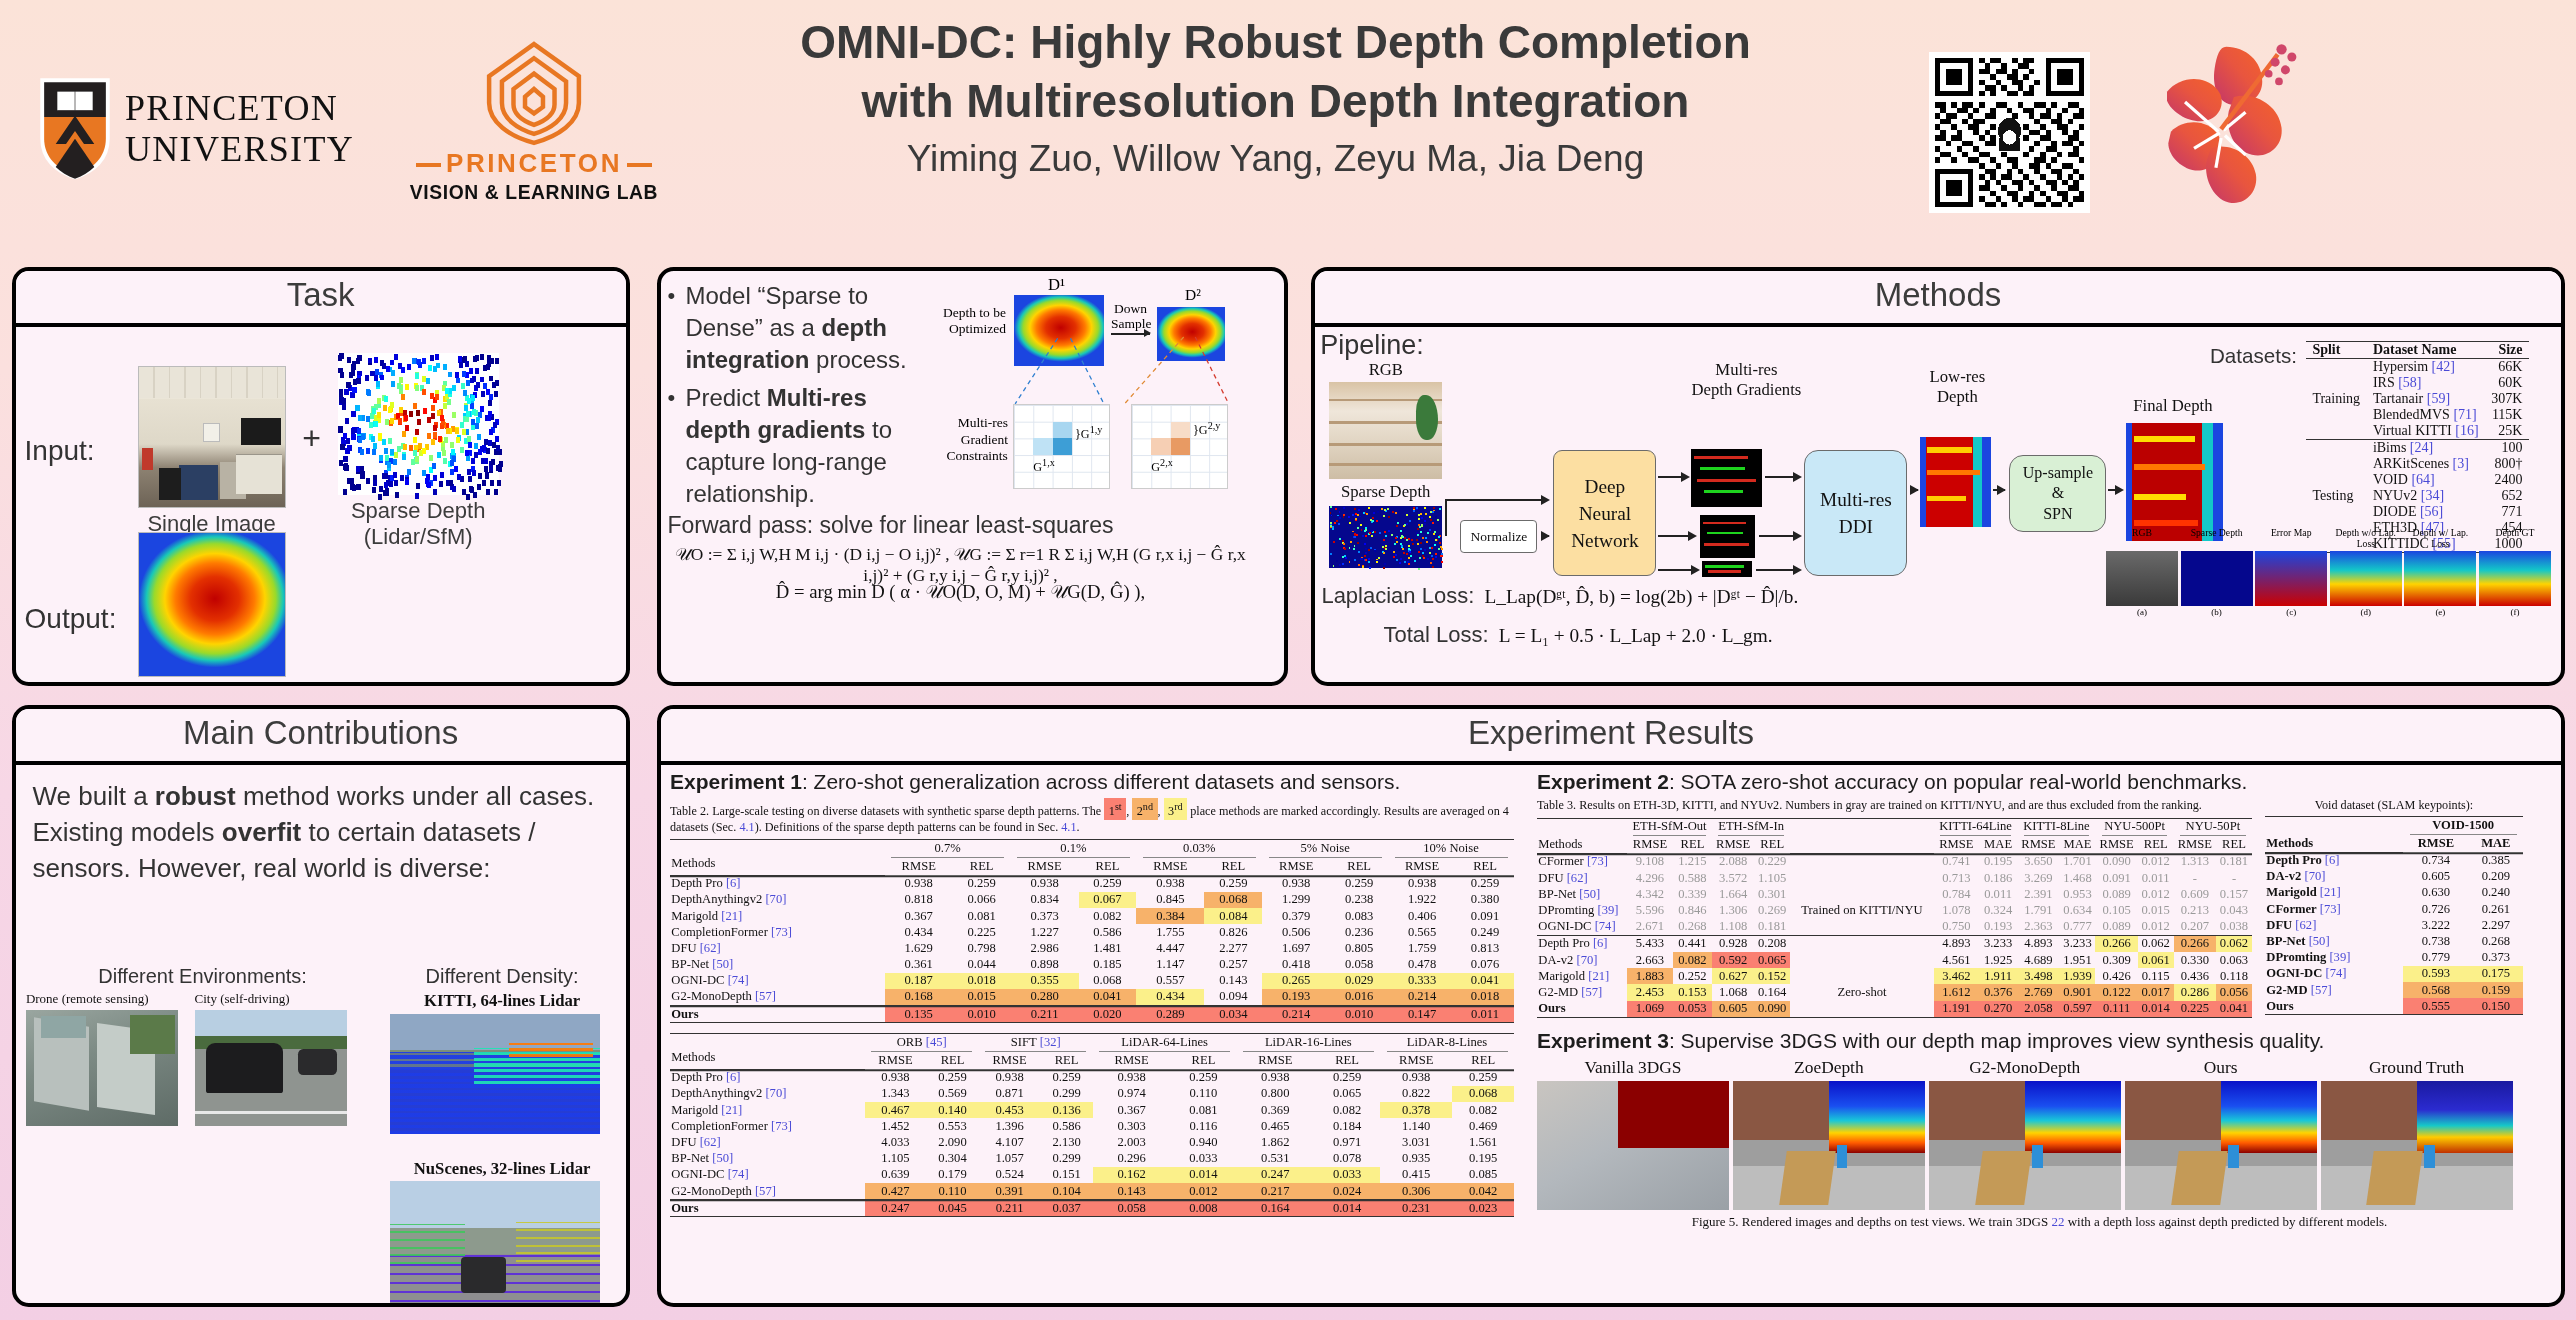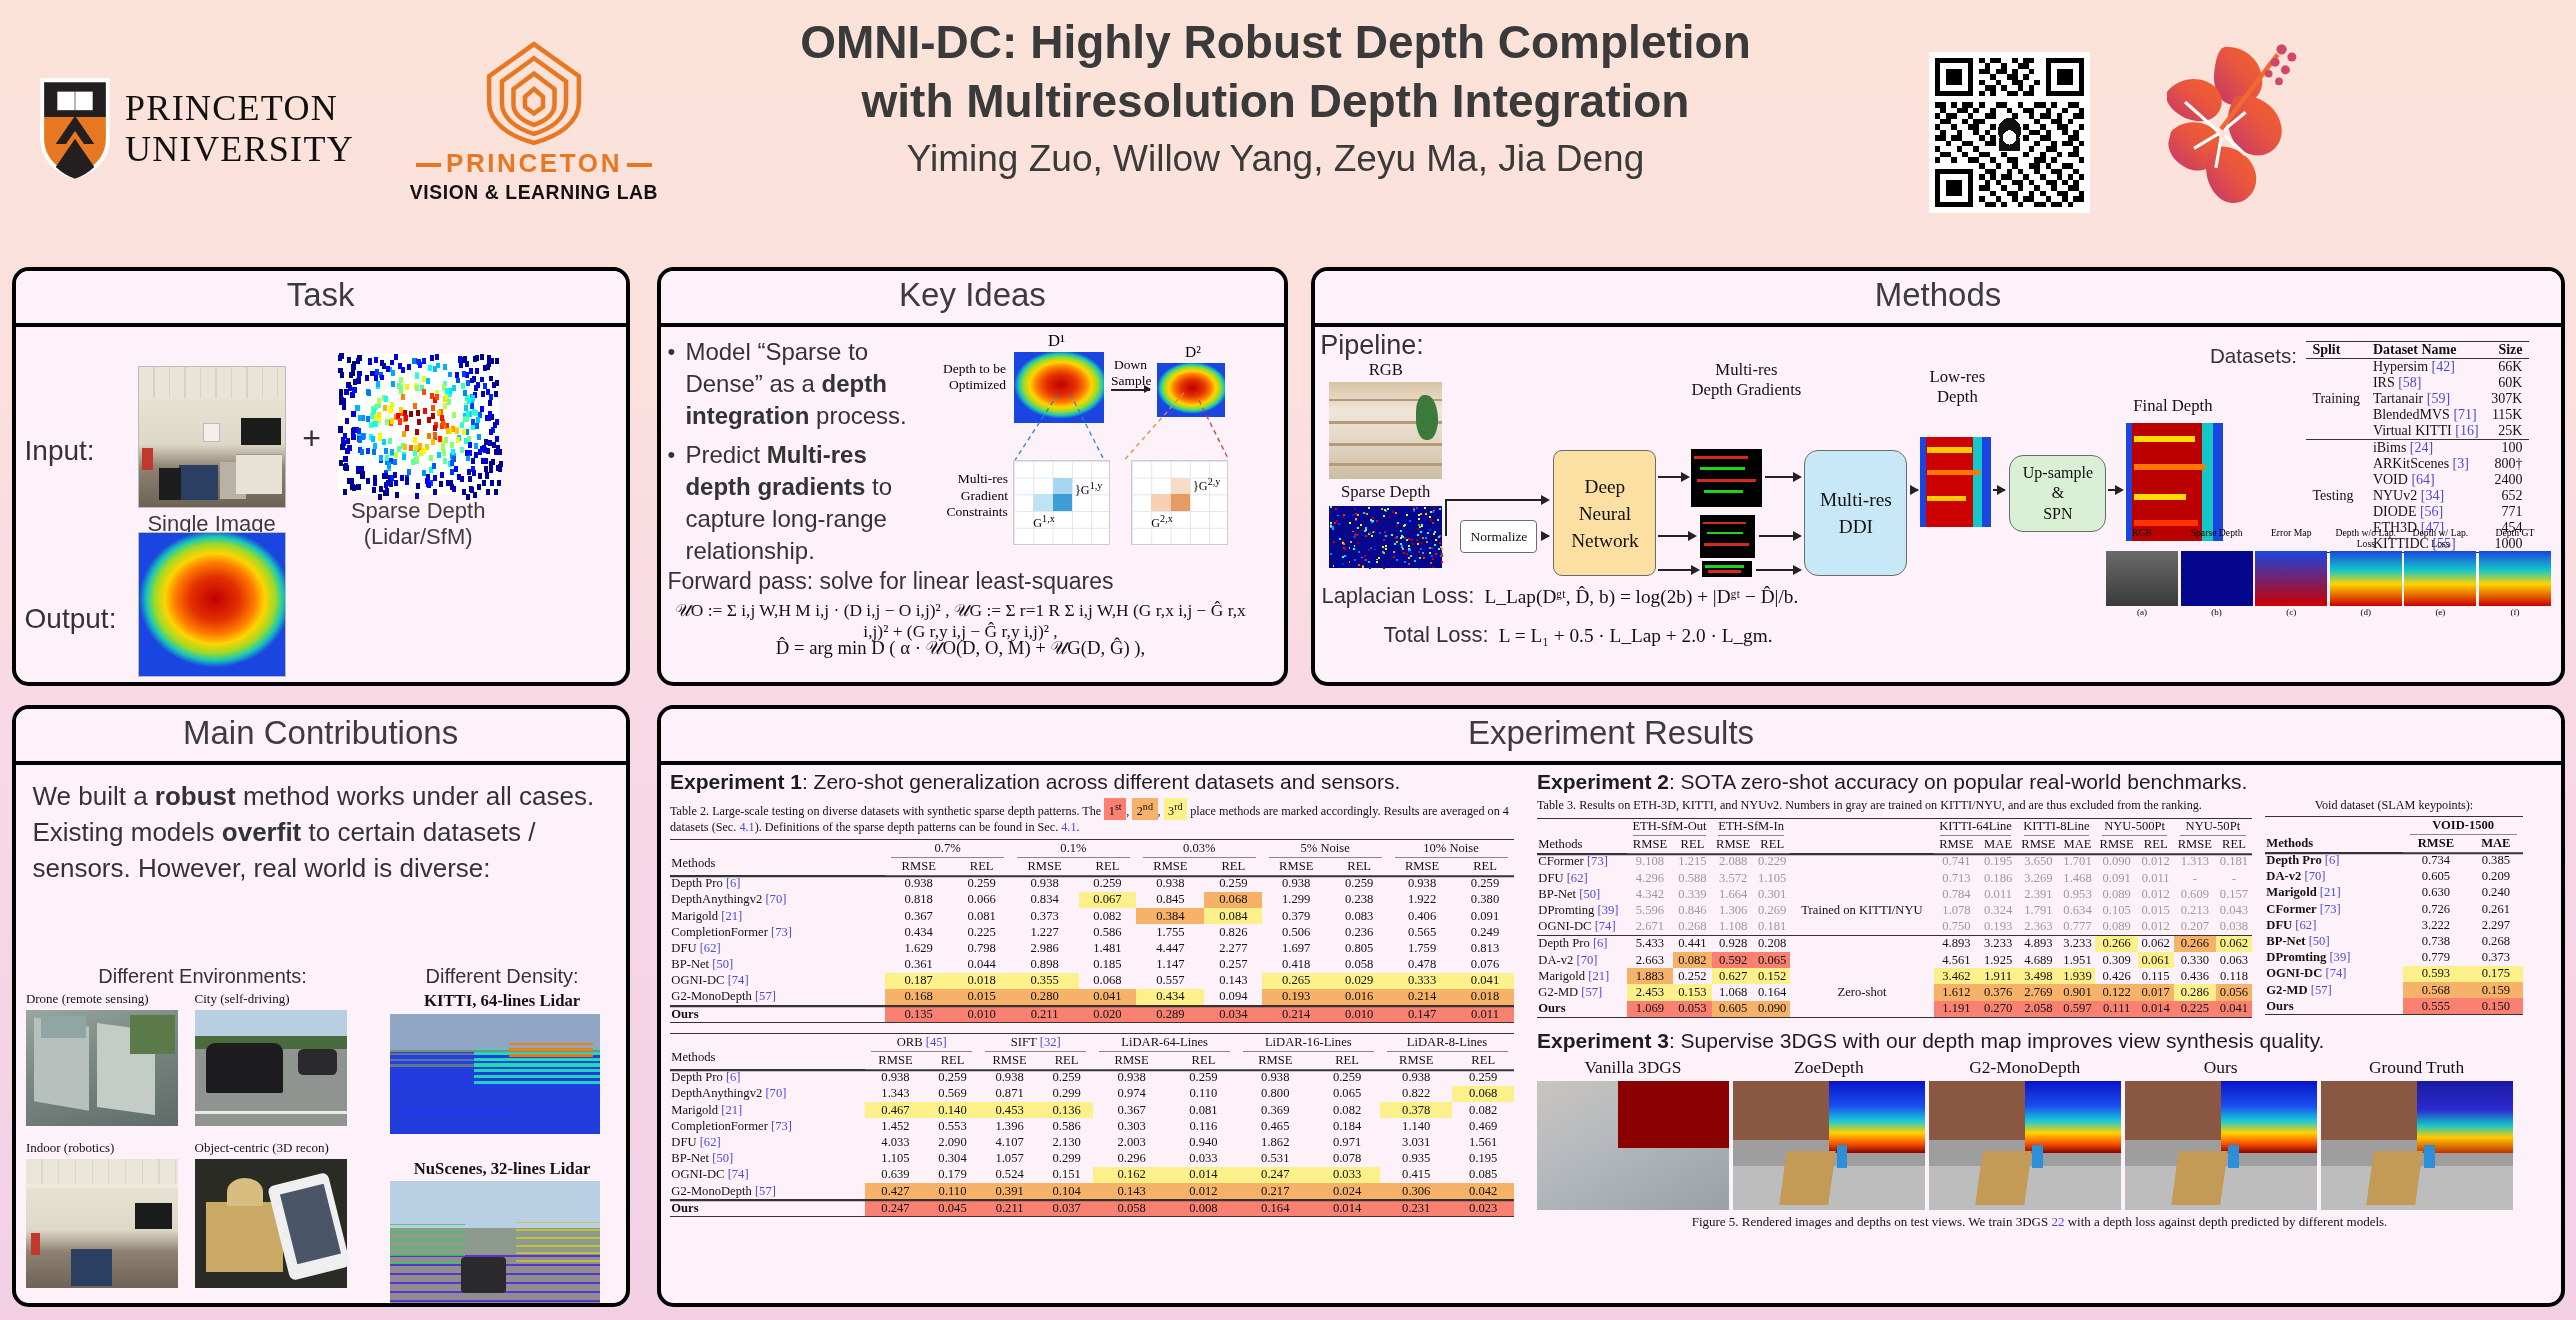--- a/index.html
+++ b/index.html
@@ -833,21 +833,20 @@
       <div class="lbl" style="font-size:28px;width:113px;">Output:</div>
       <div>
         <div class="imgbox depthmap" style="width:148px;height:145px;"></div>
         <div class="cap">Dense Metric Depth</div>
       </div>
     </div>
   </div>
 </div>
 
 <div class="panel" id="keyide">
-  <div class="panel-head">Key Ideas</div>
   <div class="panel-body" style="position:relative;height:361px;">
     <div style="position:absolute;left:6.4px;top:9px;width:258px;">
       <div class="bullet">
         <span class="dot">•</span>
         <span><span>Model “Sparse to Dense” as a </span><b>depth integration</b><span> process.</span></span>
       </div>
       <div class="bullet">
         <span class="dot">•</span>
         <span><span>Predict </span><b>Multi-res depth gradients</b><span> to capture long-range relationship.</span></span>
       </div>
@@ -1393,40 +1392,20 @@
           </div>
           <div>
             <div class="mini-cap">City (self-driving)</div>
             <div style="width:152px;height:116px;margin-top:2.6px;background:linear-gradient(180deg,#b8cfe2 0 22%,#4a6b3e 22% 34%,#8f9490 34% 100%);position:relative;">
               <div style="position:absolute;left:11.6px;top:33px;width:77px;height:50px;background:#1c1c1e;border-radius:9px 9px 2.6px 2.6px;"></div>
               <div style="position:absolute;left:103px;top:39px;width:39px;height:26px;background:#2a2a2c;border-radius:5.2px;"></div>
               <div style="position:absolute;left:0;bottom:11.6px;width:100%;height:3.2px;background:#e8e8e8;"></div>
             </div>
           </div>
         </div>
-        <div style="display:flex;gap:16.7px;padding-left:10.3px;margin-top:14px;">
-          <div>
-            <div class="mini-cap">Indoor (robotics)</div>
-            <div class="rgbroom" style="width:152px;height:129px;margin-top:2.6px;position:relative;">
-              <div style="position:absolute;left:0;top:0;width:100%;height:20%;background:repeating-linear-gradient(90deg,#eae5d9 0 15.5px,#dbd5c6 15.5px 16.7px);"></div>
-              <div style="position:absolute;right:6.4px;top:34%;width:37px;height:26px;background:#1b1b1b;"></div>
-              <div style="position:absolute;left:30%;top:70%;width:41px;height:37px;background:#2b3f63;"></div>
-              <div style="position:absolute;left:5.2px;top:58%;width:9px;height:22px;background:#c0392b;"></div>
-            </div>
-          </div>
-          <div>
-            <div class="mini-cap">Object-centric (3D recon)</div>
-            <div style="width:152px;height:129px;margin-top:2.6px;background:#2b2b26;position:relative;">
-              <div style="position:absolute;left:11.6px;bottom:15.5px;width:77px;height:70px;background:#c9a963;"></div>
-              <div style="position:absolute;left:32px;bottom:82px;width:36px;height:28px;background:#d8bd80;border-radius:50% 50% 0 0;"></div>
-              <div style="position:absolute;right:6.4px;bottom:13px;width:62px;height:97px;background:#efefef;border-radius:6.4px;transform:rotate(-14deg);"></div>
-              <div style="position:absolute;right:14px;bottom:28px;width:45px;height:72px;background:#4a5568;transform:rotate(-14deg);"></div>
-            </div>
-          </div>
-        </div>
       </div>
       <div style="width:225px;">
         <div class="sub-h">Different Density:</div>
         <div class="dens-cap" style="text-align:center;">
           <b>KITTI,</b><span> 64-lines Lidar</span>
         </div>
         <div style="width:210px;height:120px;margin-top:2.6px;background:linear-gradient(180deg,#8fa7c4 0 30%,#7b8f7a 30% 46%,#2b44d8 46% 100%);position:relative;overflow:hidden;">
           <div style="position:absolute;left:0;top:32%;width:100%;height:68%;background:repeating-linear-gradient(0deg,rgba(30,60,230,.95) 0 3.2px,rgba(20,40,200,.25) 3.2px 5.8px);"></div>
           <div style="position:absolute;right:0;top:28%;width:60%;height:30%;background:repeating-linear-gradient(0deg,rgba(30,230,180,.9) 0 3.2px,transparent 3.2px 5.8px);"></div>
           <div style="position:absolute;right:6.4px;top:24%;width:40%;height:12%;background:repeating-linear-gradient(0deg,rgba(255,120,0,.9) 0 3.2px,transparent 3.2px 5.8px);"></div>

